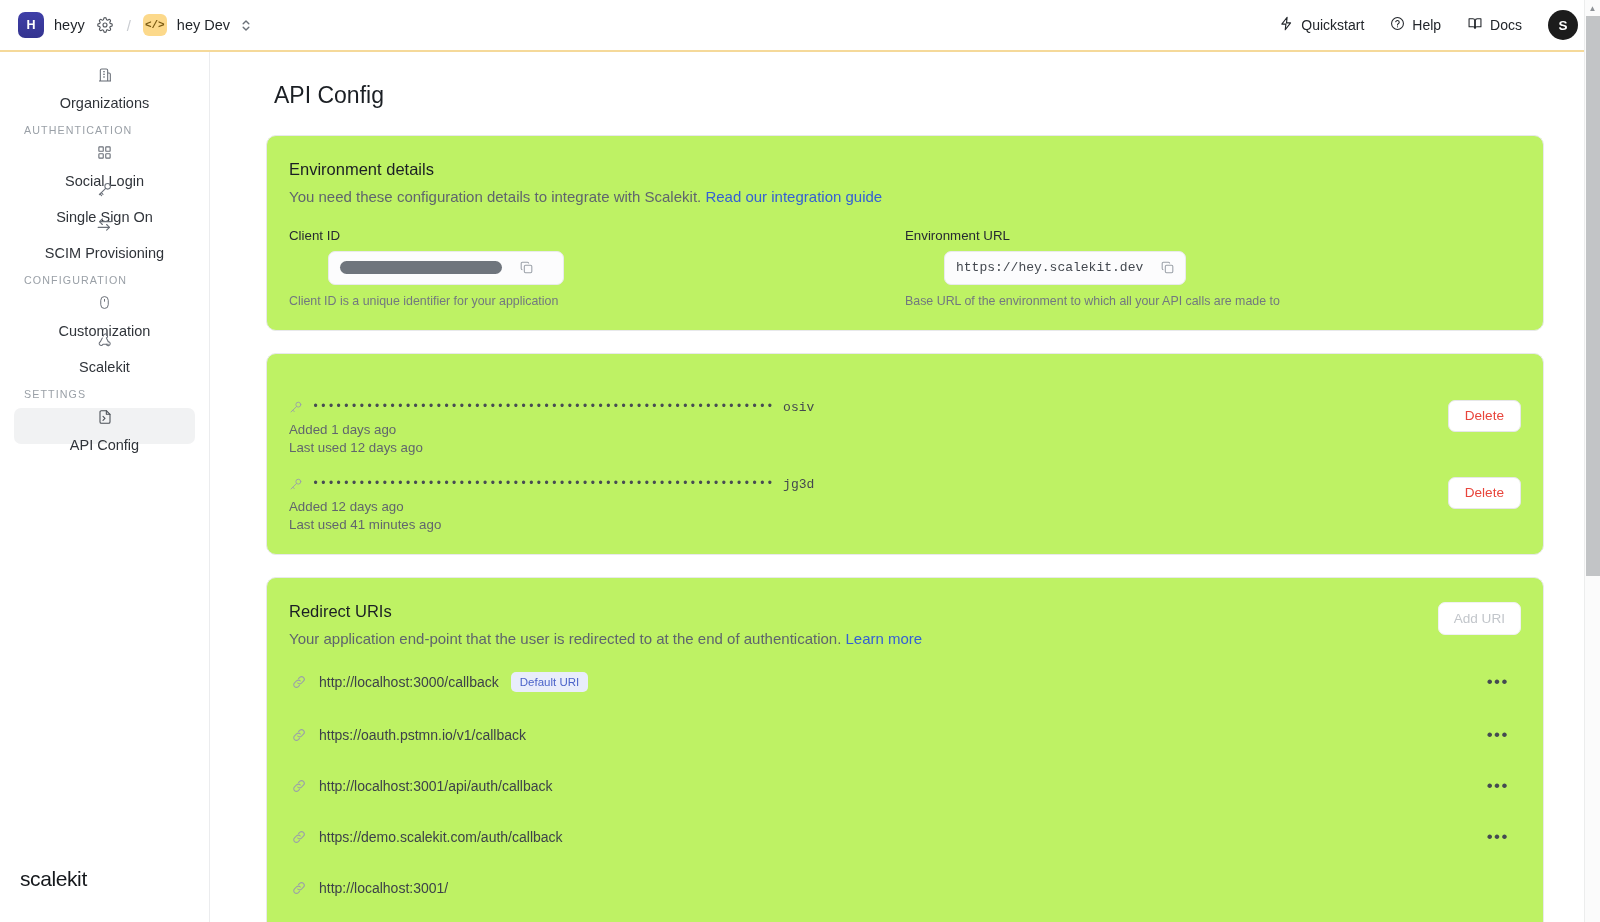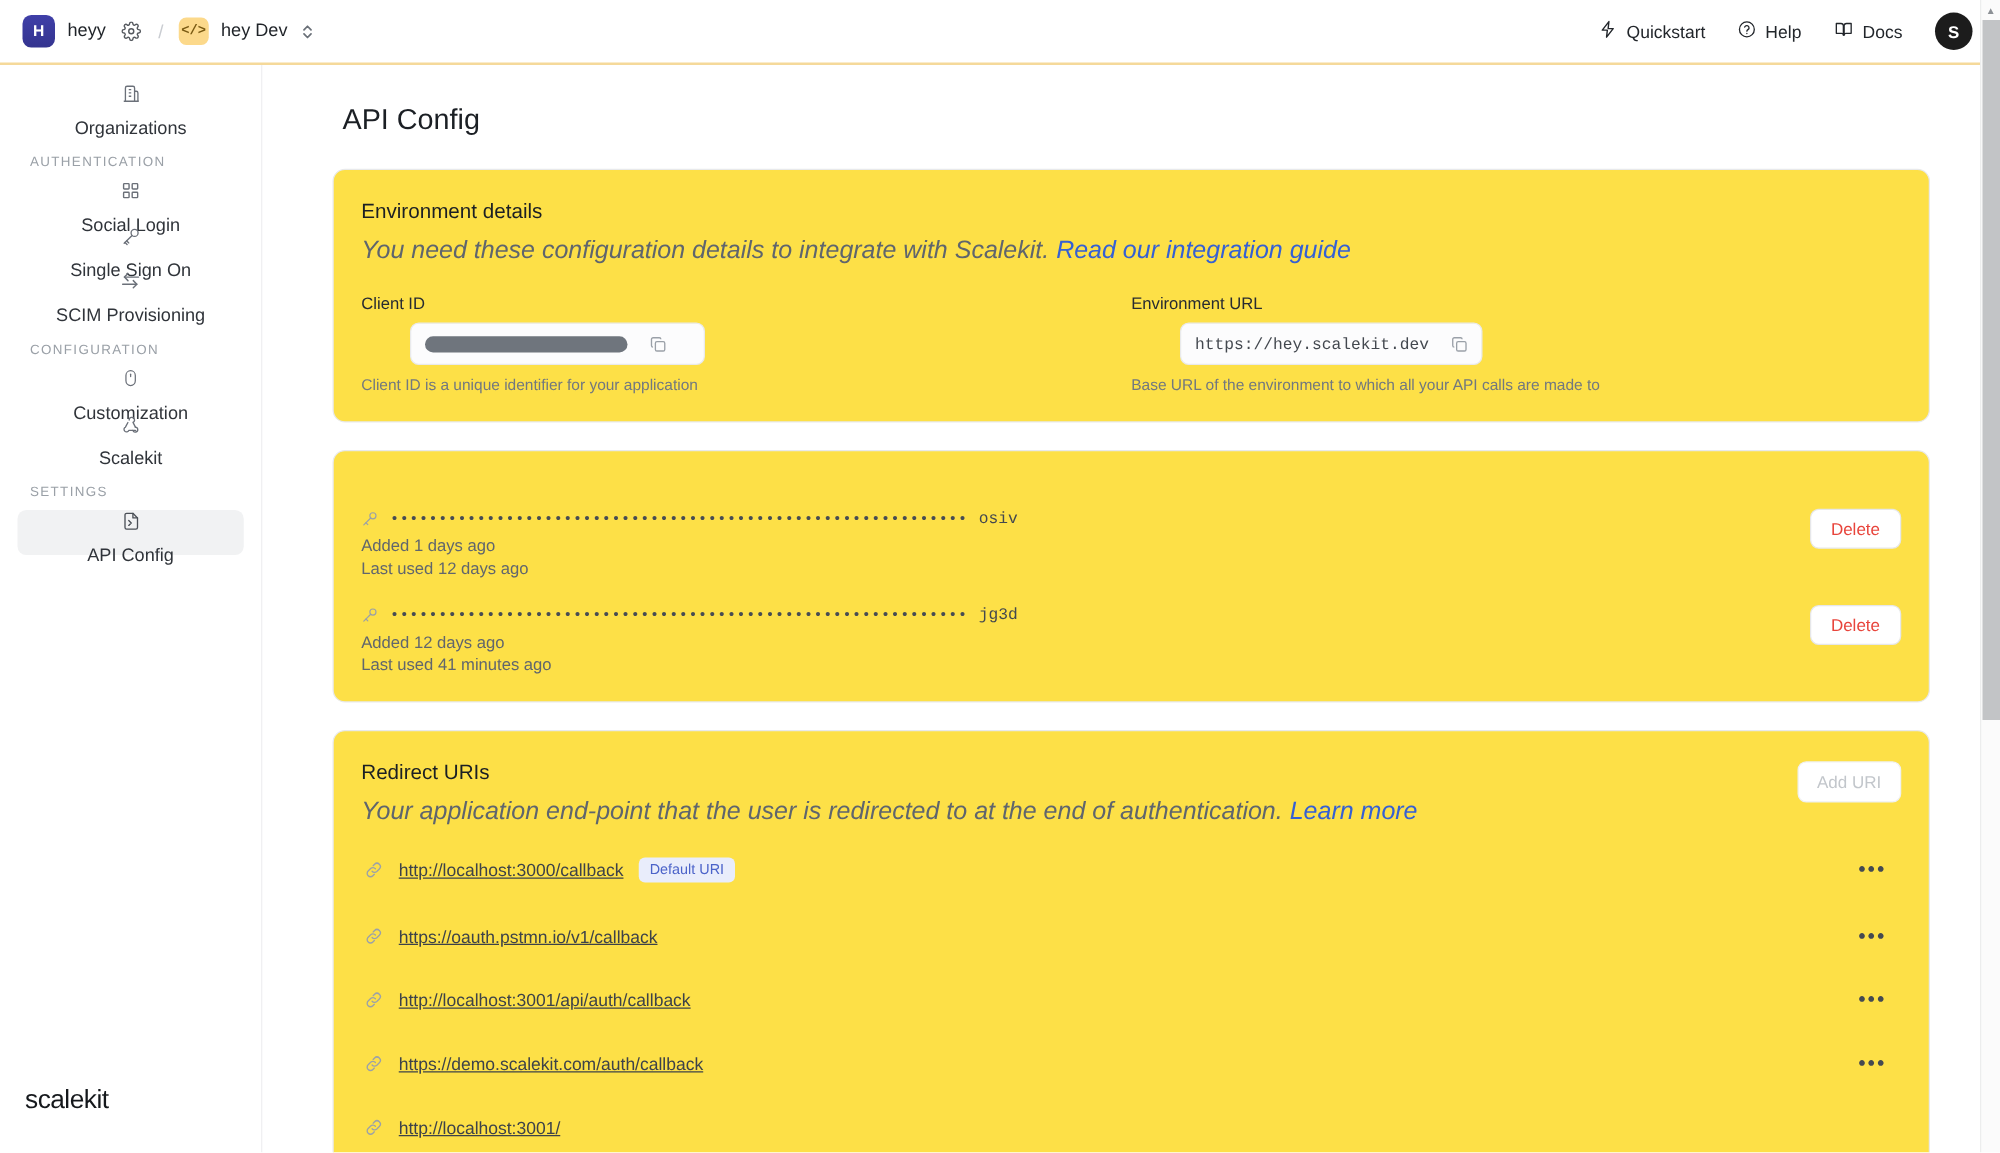--- a/index.html
+++ b/index.html
@@ -88,26 +88,26 @@
     flex: 1; overflow: hidden;
     background: #fff;
     padding: 26px 0 0 0;
     position: relative;
   }
   .main-inner { padding: 0 56px 0 56px; }
   .page-title { font-size: 23px; font-weight: 400; color: #1b1f24; margin: 4px 0 26px 8px; }
 
   .card {
     border: 1px solid #e8e9eb; border-radius: 10px;
-    background: #fde047; margin-bottom: 22px;
+    background: #bef264; margin-bottom: 22px;
     padding: 24px 22px 22px 22px;
   }
   .card-head { display: flex; align-items: flex-start; justify-content: space-between; }
   .card-title { font-size: 16.5px; font-weight: 500; color: #1b1f24; margin-bottom: 7px; }
-  .card-sub { font-size: 20px; color: #5f656d; line-height: 1.45; font-style: italic; }
+  .card-sub { font-size: 15px; color: #5f656d; line-height: 1.45; }
   .lnk { color: #3560d4; text-decoration: none; cursor: pointer; }
 
   
   .field-grid { display: flex; gap: 0; margin-top: 20px; }
   .field-col { width: 50%; }
   .field-label { font-size: 13.3px; font-weight: 500; color: #272b31; margin-bottom: 8px; }
   .field-box {
     display: inline-flex; align-items: center; 
     border: 1px solid #e9eaec; border-radius: 7px;
     background: #fcfcfd; height: 34px; padding: 0 8px 0 11px;
@@ -140,21 +140,21 @@
   .secret-meta { font-size: 13.3px; color: #61666d; margin-top: 7px; }
   .secret-meta + .secret-meta { margin-top: 3px; }
 
   
   .uri-row {
     display: flex; align-items: center; justify-content: space-between;
     padding: 13px 2px; margin-top: 9px;
   }
   .uri-left { display: flex; align-items: center; gap: 12px; }
   .link-icon { color: #9ba1a8; display: flex; align-items: center; flex: none; }
-  .uri-text { font-size: 14px; color: #3d4249; text-decoration: underline; }
+  .uri-text { font-size: 14px; color: #3d4249; }
   .badge-default {
     background: #e9edfb; color: #4b63c9; font-size: 11.5px;
     border-radius: 5px; padding: 4px 9px; 
   }
   .dots-btn {
     color: #454a51; font-size: 17px; letter-spacing: 1.5px;
     cursor: pointer; padding: 2px 10px; line-height: 10px; display: flex; align-items: center;
   }
 
   

